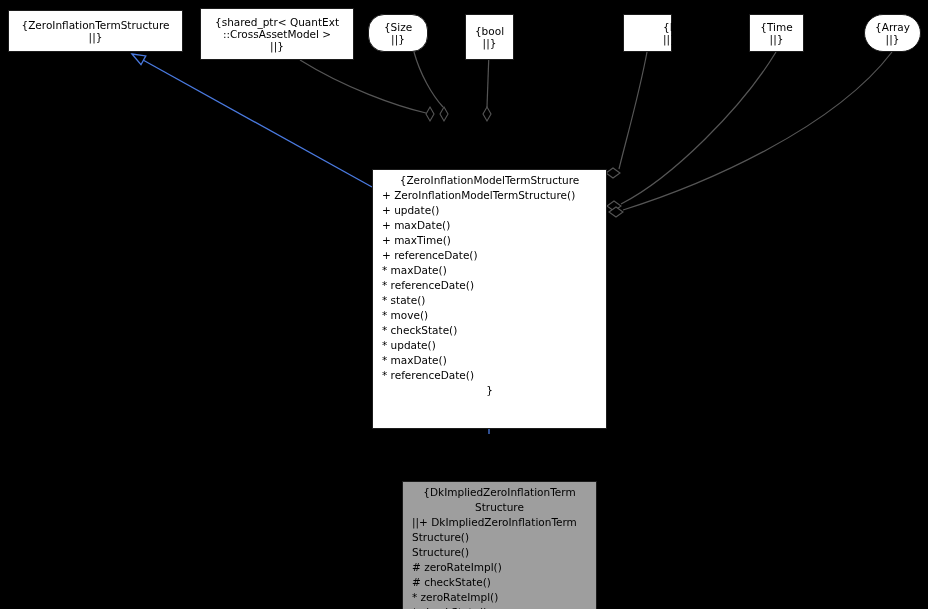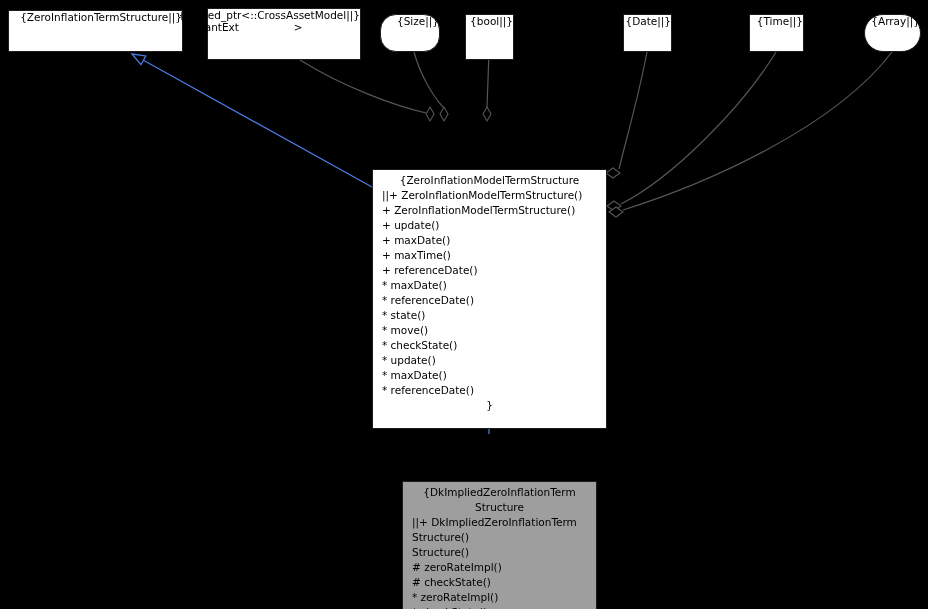--- a/index.html
+++ b/index.html
@@ -5,21 +5,21 @@
   * { margin:0; padding:0; box-sizing:border-box; }
   html,body { background:#000; }
   #canvas {
     position:relative; width:928px; height:609px; background:#000;
     font-family:"DejaVu Sans", sans-serif; font-size:10.5px; color:#000;
     overflow:hidden;
   }
   #edges { position:absolute; left:0; top:0; }
   .node { position:absolute; background:#fff; border:1px solid #1c1c1c; }
   .node.gray { background:#9e9e9e; }
-  .topbox { display:flex; flex-direction:row; justify-content:flex-end; text-align:center; }
+  .topbox { display:flex; flex-direction:column; justify-content:center; text-align:center; }
   .classbox { padding-top:3px;margin-top:47px; }
   .ln { padding:0 9px; line-height:15px; white-space:nowrap; }
   .c { text-align:center; padding:0 2px; }
   .agg { fill:none; stroke-width:1.2; }
   .inh { fill:none; stroke-width:1.3; }
   .diamond { fill:#000; stroke-width:1.1; }
   .arrowhead { fill:#000; stroke-width:1.3; }
 </style>
 </head>
 <body>
@@ -51,27 +51,27 @@
 
     <path d="M489,434 L489,396" class="inh" stroke="#4a7ae0"></path>
     <polygon points="489,383 483.5,396 494.5,396" class="arrowhead" stroke="#4a7ae0"></polygon>
   </svg>
 
   <div class="node topbox" style="left:8px;top:10px;width:175px;height:42px;">
     <div>{ZeroInflationTermStructure</div>
     <div>||}</div>
   </div>
 
-  <div class="node topbox" style="left:207px;top:8px;width:154px;height:52px;">
+  <div class="node topbox" style="left:200px;top:8px;width:154px;height:52px;">
     <div>{shared_ptr&lt; QuantExt</div>
     <div>::CrossAssetModel &gt;</div>
     <div>||}</div>
   </div>
 
-  <div class="node topbox" style="left:380px;top:14px;width:60px;height:38px;border-radius:16px;">
+  <div class="node topbox" style="left:368px;top:14px;width:60px;height:38px;border-radius:16px;">
     <div>{Size</div>
     <div>||}</div>
   </div>
 
   <div class="node topbox" style="left:465px;top:14px;width:49px;height:46px;">
     <div>{bool</div>
     <div>||}</div>
   </div>
 
   <div class="node topbox" style="left:623px;top:14px;width:49px;height:38px;padding-left:39px;">
@@ -84,21 +84,20 @@
     <div>||}</div>
   </div>
 
   <div class="node topbox" style="left:864px;top:14px;width:57px;height:38px;border-radius:19px;">
     <div>{Array</div>
     <div>||}</div>
   </div>
 
   <div class="node classbox" style="left:372px;top:122px;width:235px;height:260px;">
     <div class="ln c">{ZeroInflationModelTermStructure</div>
-    <div class="ln">||+ ZeroInflationModelTermStructure()</div>
     <div class="ln">+ ZeroInflationModelTermStructure()</div>
     <div class="ln">+ update()</div>
     <div class="ln">+ maxDate()</div>
     <div class="ln">+ maxTime()</div>
     <div class="ln">+ referenceDate()</div>
     <div class="ln">* maxDate()</div>
     <div class="ln">* referenceDate()</div>
     <div class="ln">* state()</div>
     <div class="ln">* move()</div>
     <div class="ln">* checkState()</div>

